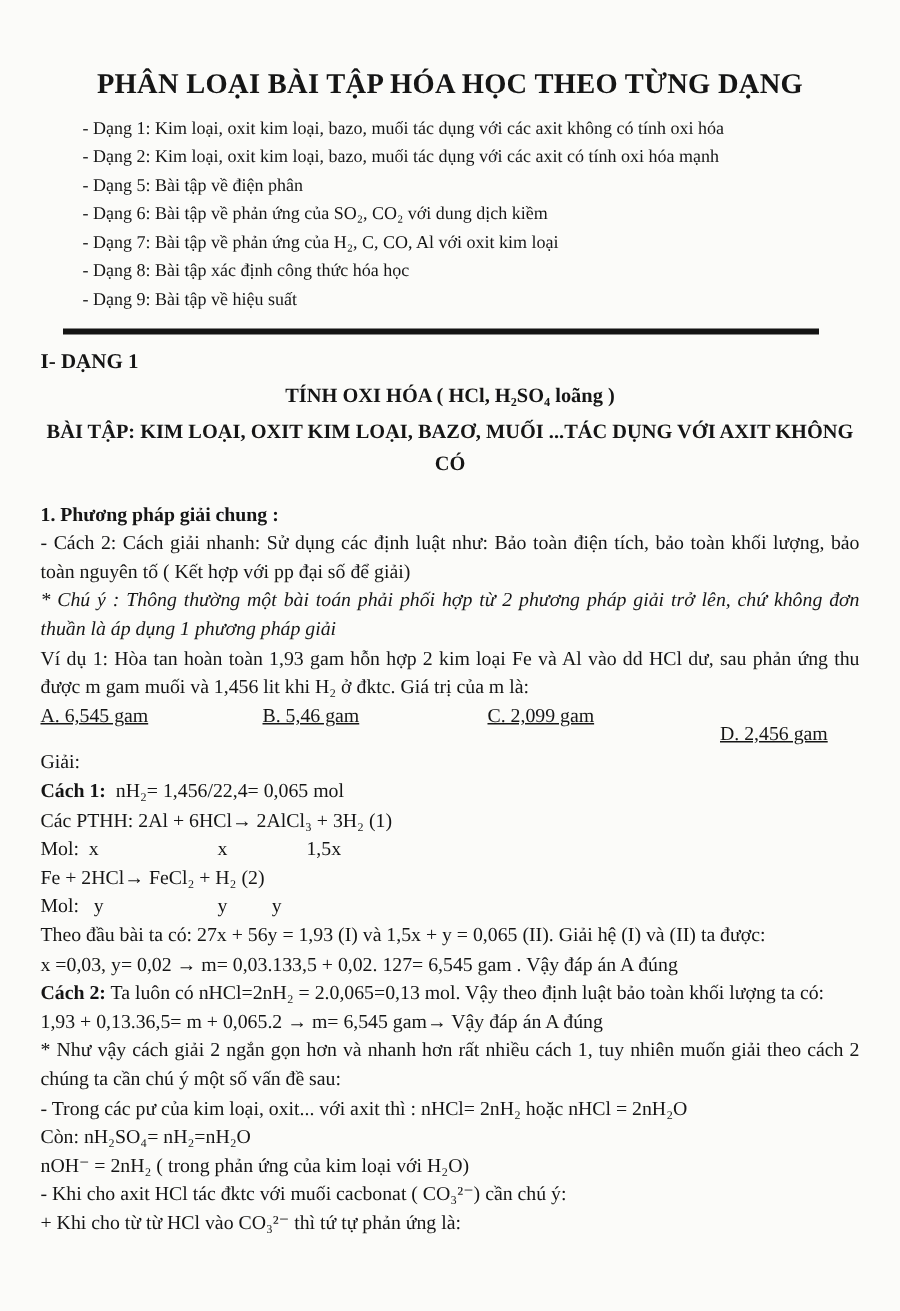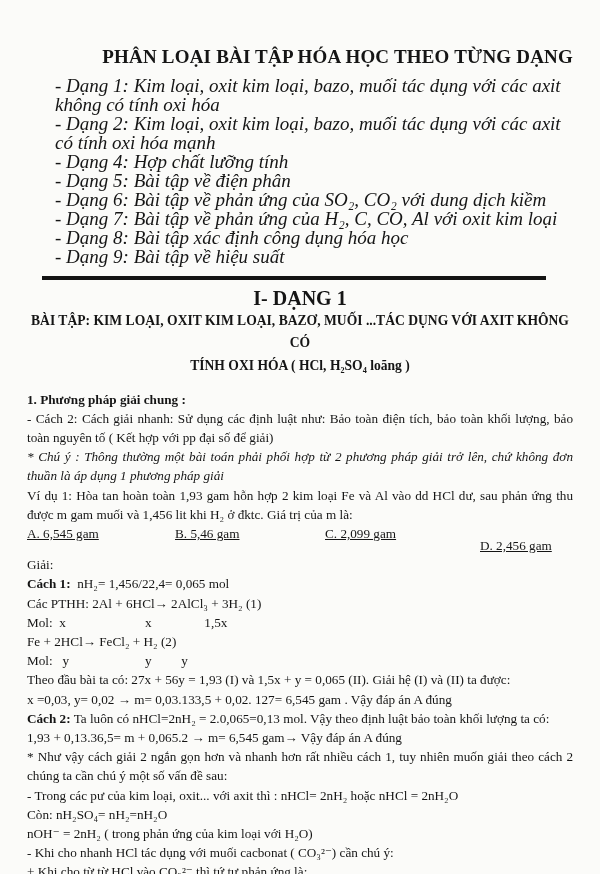--- a/index.html
+++ b/index.html
@@ -6,29 +6,29 @@
   body {
     width:600px; height:874px;
     background:#fbfbf9;
     color:#151515;
     font-family:"Liberation Serif","DejaVu Serif",serif;
     overflow:hidden;
   }
   .page { padding:46px 27px 0 27px; }
 
   .title {
-    text-align:right; font-weight:bold; font-size:19px;
+    text-align:center; font-weight:bold; font-size:19px;
     line-height:22px; letter-spacing:.2px;
   }
-  .cats { margin-top:8px; padding-left:28px; font-size:19px; line-height:19px;font-style:italic; }
+  .cats { margin-top:8px; padding-left:28px; font-size:12px; line-height:19px; }
   .cats p { margin:0; }
 
   .divider { height:4px; background:#141414; margin:10px 27px 0 15px; }
 
-  .h1 { text-align:center; font-weight:bold; font-size:20px; margin-top:9px; line-height:19px; }
+  .h1 { font-weight:bold; font-size:14px; margin-top:9px; line-height:19px; }
   .h2 { text-align:center; font-weight:bold; font-size:13.6px; line-height:21.5px; margin-top:2px; }
 
   .bodytext { margin-top:13px; font-size:13.2px; line-height:19.2px; }
   .bodytext p { margin:0; }
   .just { text-align:justify; }
   .ital { font-style:italic; }
   .b { font-weight:bold; }
   .pre { white-space:pre; }
 
   .answers { display:flex;text-decoration:underline; }
@@ -40,33 +40,32 @@
 </head>
 <body>
 
 <div class="page">
 
   <div class="title">PHÂN LOẠI BÀI TẬP HÓA HỌC THEO TỪNG DẠNG</div>
 
   <div class="cats">
     <p>- Dạng 1: Kim loại, oxit kim loại, bazo, muối tác dụng với các axit không có tính oxi hóa</p>
     <p>- Dạng 2: Kim loại, oxit kim loại, bazo, muối tác dụng với các axit  có tính oxi hóa mạnh</p>
-    <p>- Dạng 4: Hợp chất lưỡng tính</p>
     <p>- Dạng 5: Bài tập về điện phân</p>
     <p>- Dạng 6: Bài tập về phản ứng của SO₂, CO₂ với dung dịch kiềm</p>
     <p>- Dạng 7: Bài tập về phản ứng của H₂, C, CO, Al với oxit kim loại</p>
-    <p>- Dạng 8: Bài tập xác định công dụng hóa học</p>
+    <p>- Dạng 8: Bài tập xác định công thức hóa học</p>
     <p>- Dạng 9: Bài tập về hiệu suất</p>
   </div>
 
   <div class="divider"></div>
 
   <div class="h1">I- DẠNG 1</div>
+  <div class="h2">TÍNH OXI HÓA  ( HCl, H₂SO₄ loãng )</div>
   <div class="h2">BÀI TẬP: KIM LOẠI, OXIT KIM LOẠI, BAZƠ, MUỐI ...TÁC DỤNG VỚI AXIT KHÔNG CÓ</div>
-  <div class="h2">TÍNH OXI HÓA  ( HCl, H₂SO₄ loãng )</div>
 
   <div class="bodytext">
     <p class="b">1. Phương pháp giải chung :</p>
     <p class="just">- Cách 2: Cách giải nhanh: Sử dụng các định luật như: Bảo toàn điện tích, bảo toàn khối lượng, bảo toàn nguyên tố ( Kết hợp với pp đại số để giải)</p>
     <p class="just ital">* Chú ý : Thông thường một bài toán phải phối hợp từ 2 phương pháp giải trở lên, chứ không đơn thuần là áp dụng 1 phương pháp giải</p>
     <p class="just">Ví dụ 1: Hòa tan hoàn toàn 1,93 gam hỗn hợp 2 kim loại Fe và Al vào dd HCl dư, sau phản ứng thu được m gam muối và 1,456 lit khi H₂ ở đktc. Giá trị của m là:</p>
 
     <p class="answers">
       <span>A. 6,545 gam</span>
       <span>B. 5,46 gam</span>
@@ -82,17 +81,17 @@
     <p>Fe + 2HCl→ FeCl₂ + H₂           (2)</p>
     <p class="pre">Mol:   y                       y         y</p>
     <p>Theo đầu bài ta có: 27x + 56y = 1,93 (I) và 1,5x + y = 0,065 (II). Giải hệ (I) và (II) ta được:</p>
     <p>x =0,03, y= 0,02 → m= 0,03.133,5 + 0,02. 127= 6,545 gam . Vậy đáp án A đúng</p>
     <p><span class="b">Cách 2:</span><span> Ta luôn có nHCl=2nH₂ = 2.0,065=0,13 mol. Vậy theo định luật bảo toàn khối lượng ta có:</span></p>
     <p>1,93 + 0,13.36,5= m + 0,065.2 → m= 6,545 gam→ Vậy đáp án A đúng</p>
     <p class="just">* Như vậy cách giải 2 ngắn gọn hơn và nhanh hơn rất nhiều cách 1, tuy nhiên muốn giải theo cách 2 chúng ta cần chú ý một số vấn đề sau:</p>
     <p>- Trong các pư của kim loại, oxit... với axit thì : nHCl= 2nH₂ hoặc nHCl = 2nH₂O</p>
     <p>Còn: nH₂SO₄= nH₂=nH₂O</p>
     <p>nOH⁻ = 2nH₂ ( trong phản ứng của kim loại với H₂O)</p>
-    <p>- Khi cho nhanh HCl tác dụng với muối cacbonat ( CO₃²⁻) cần chú ý:</p>
+    <p>- Khi cho axit HCl tác đktc với muối cacbonat ( CO₃²⁻) cần chú ý:</p>
     <p>+ Khi cho từ từ HCl vào CO₃²⁻ thì tứ tự phản ứng là:</p>
   </div>
 
 </div>
 
 </body></html>

